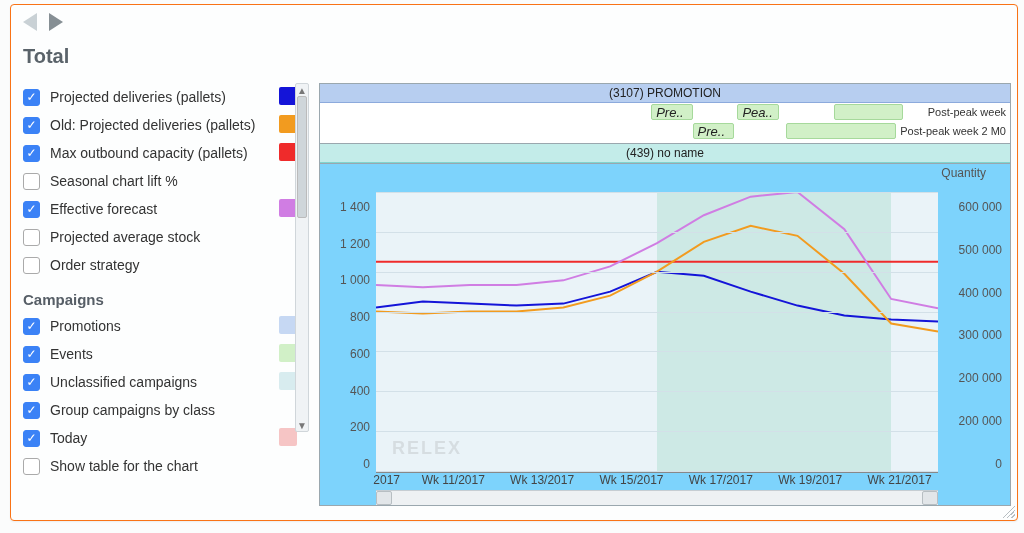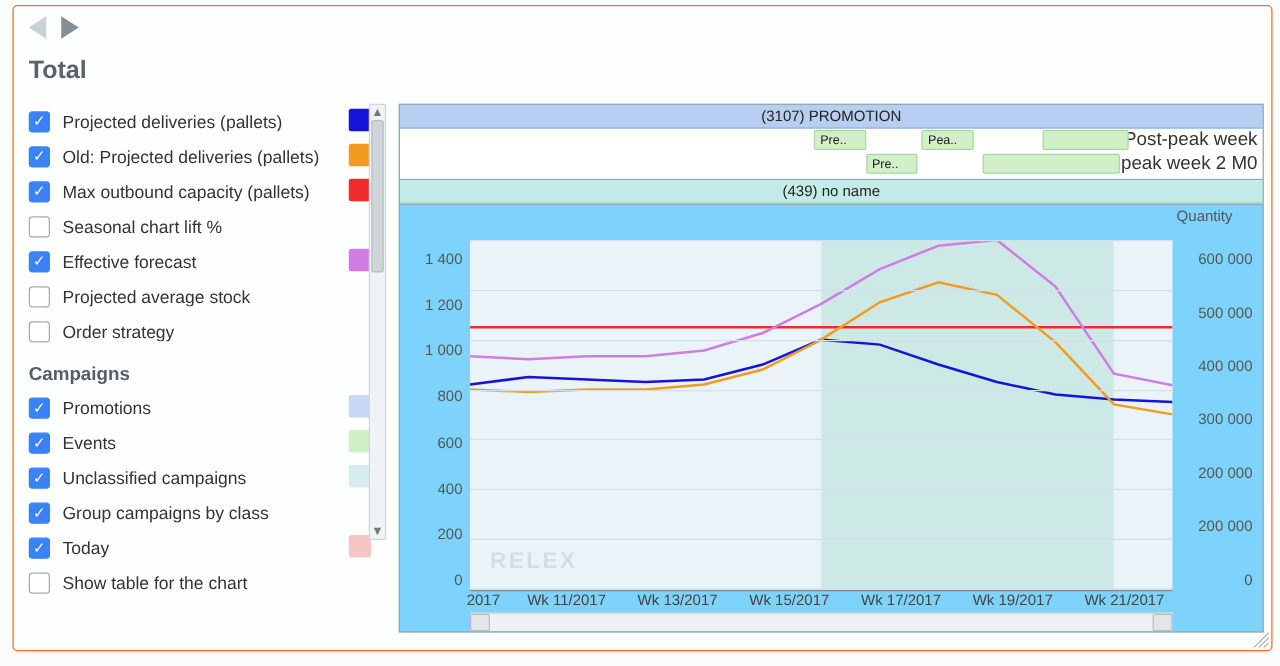--- a/index.html
+++ b/index.html
@@ -133,30 +133,31 @@
     height: 40px;
     background: #fff;
     position: relative;
   }
   .evt {
     position: absolute;
     height: 16px;
     background: #d1f0c7;
     border: 1px solid #a6d99b;
     border-radius: 2px;
-    font-size: 10px;
+    font-size: 13px;
     line-height: 16px;
     padding: 0 4px;
     box-sizing: border-box;
     overflow: hidden;
+    font-style: italic;
   }
   .evt-lbl {
     position: absolute;
     height: 16px; line-height: 16px;
-    font-size: 15px; color: #333;
+    font-size: 11px; color: #333;
   }
 
   .plot-area {
     flex: 1;
     position: relative;
     overflow: hidden;
   }
   .plot-hdr {
     position: absolute; top: 2px; right: 24px;
     font-size: 12px; color: #555;

